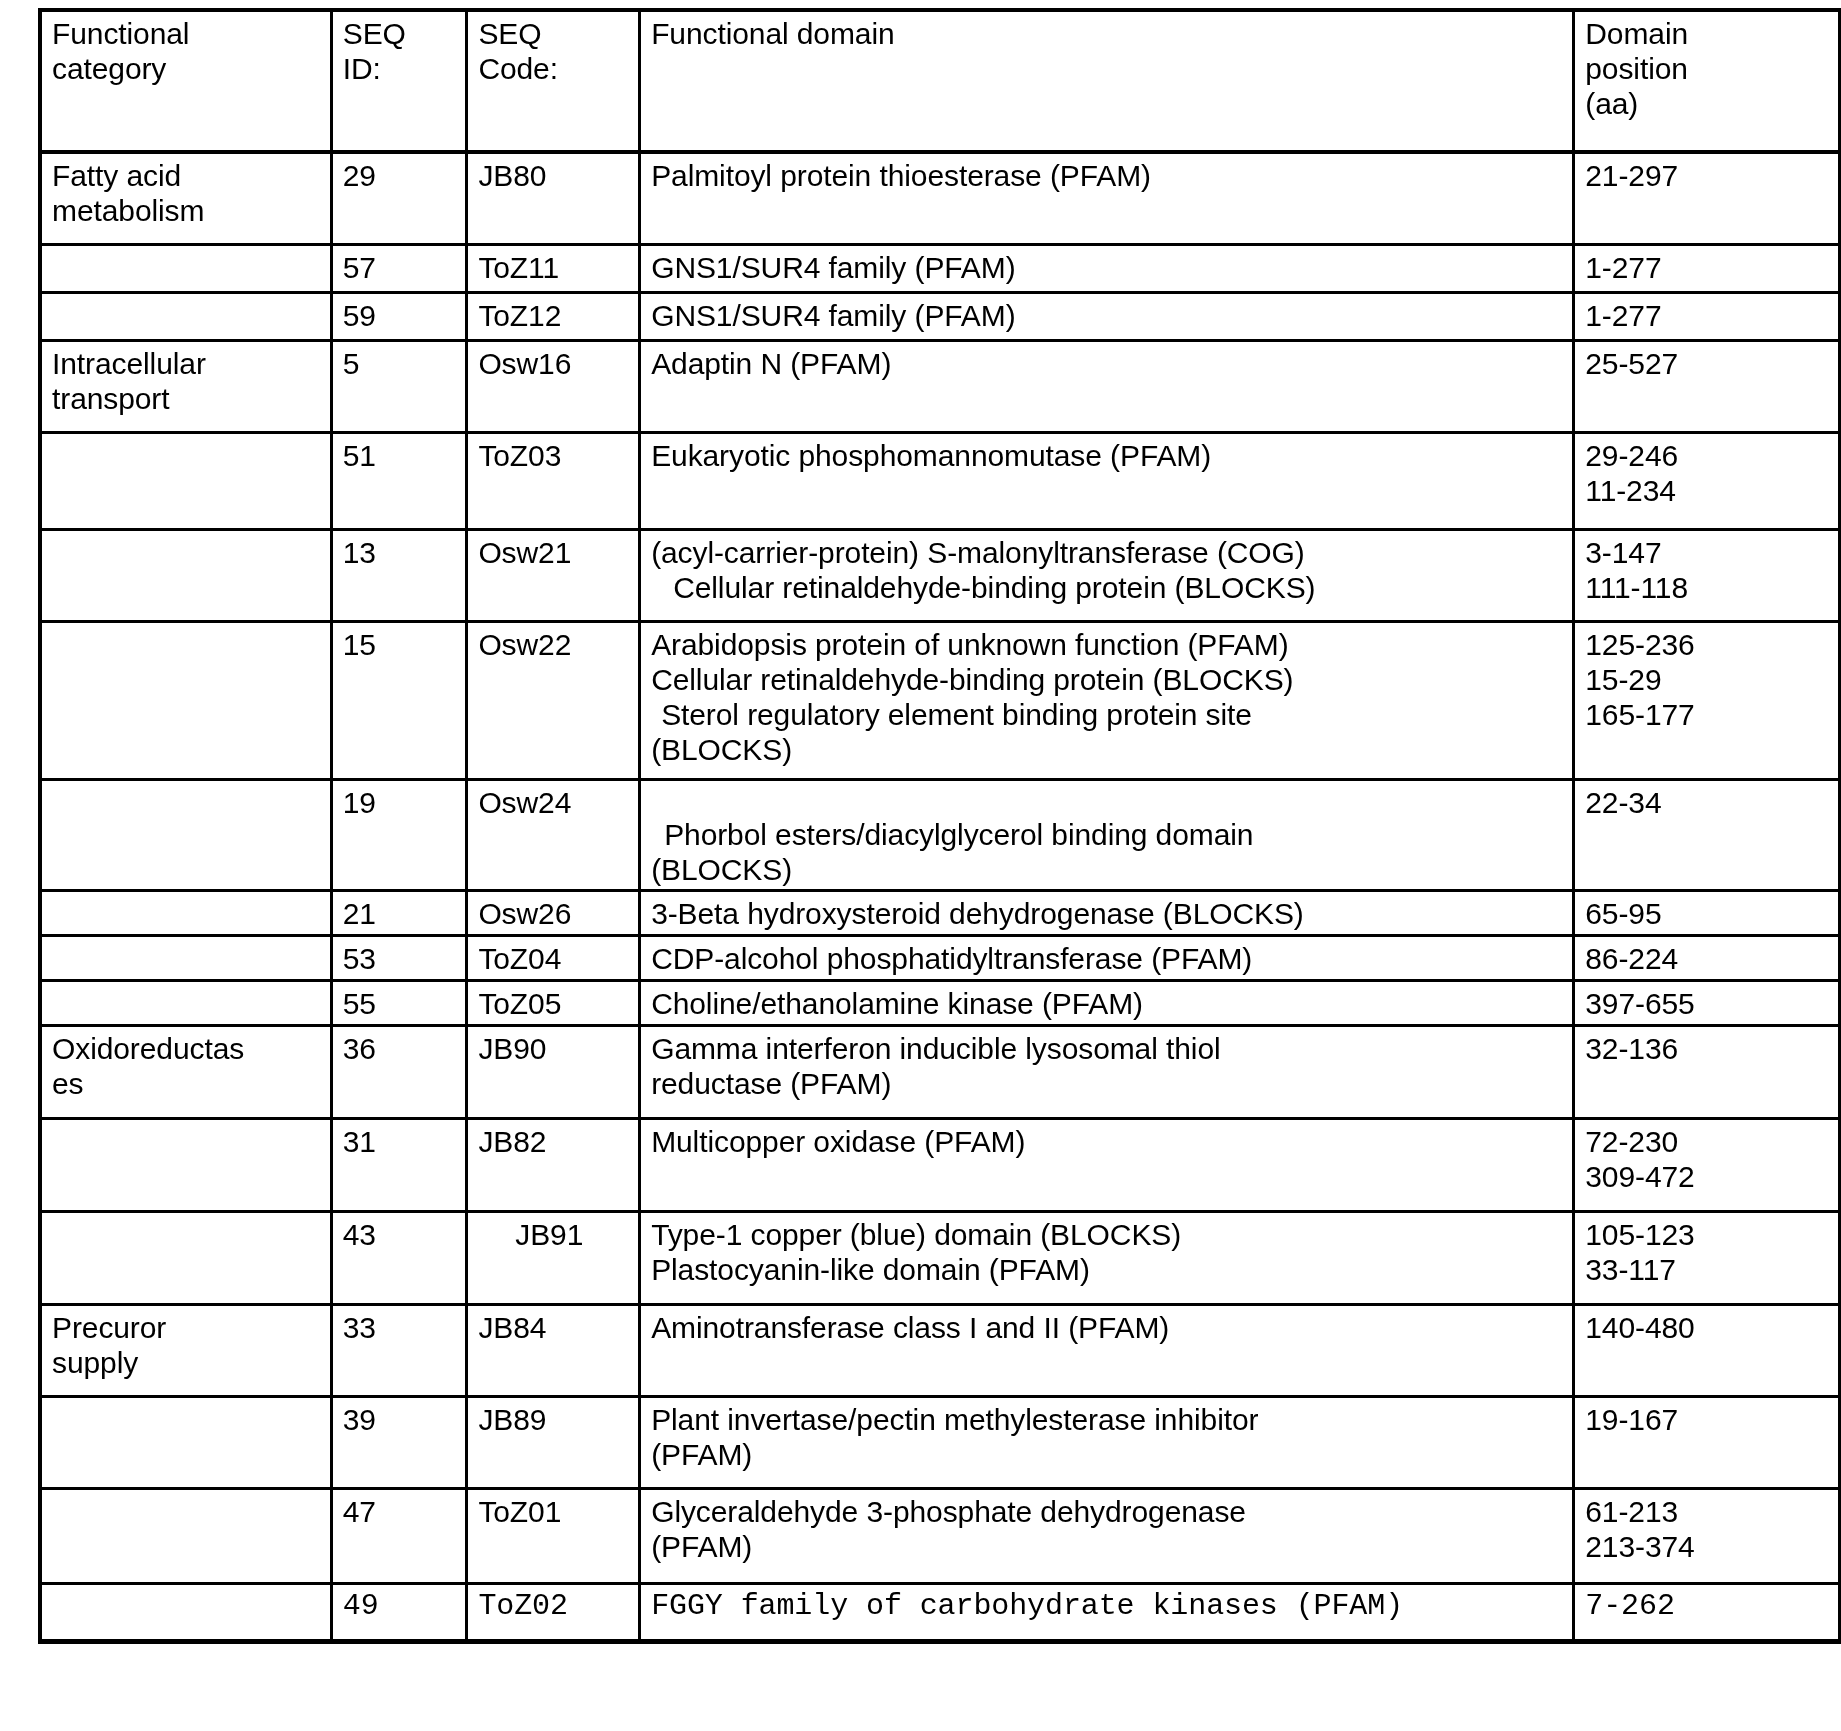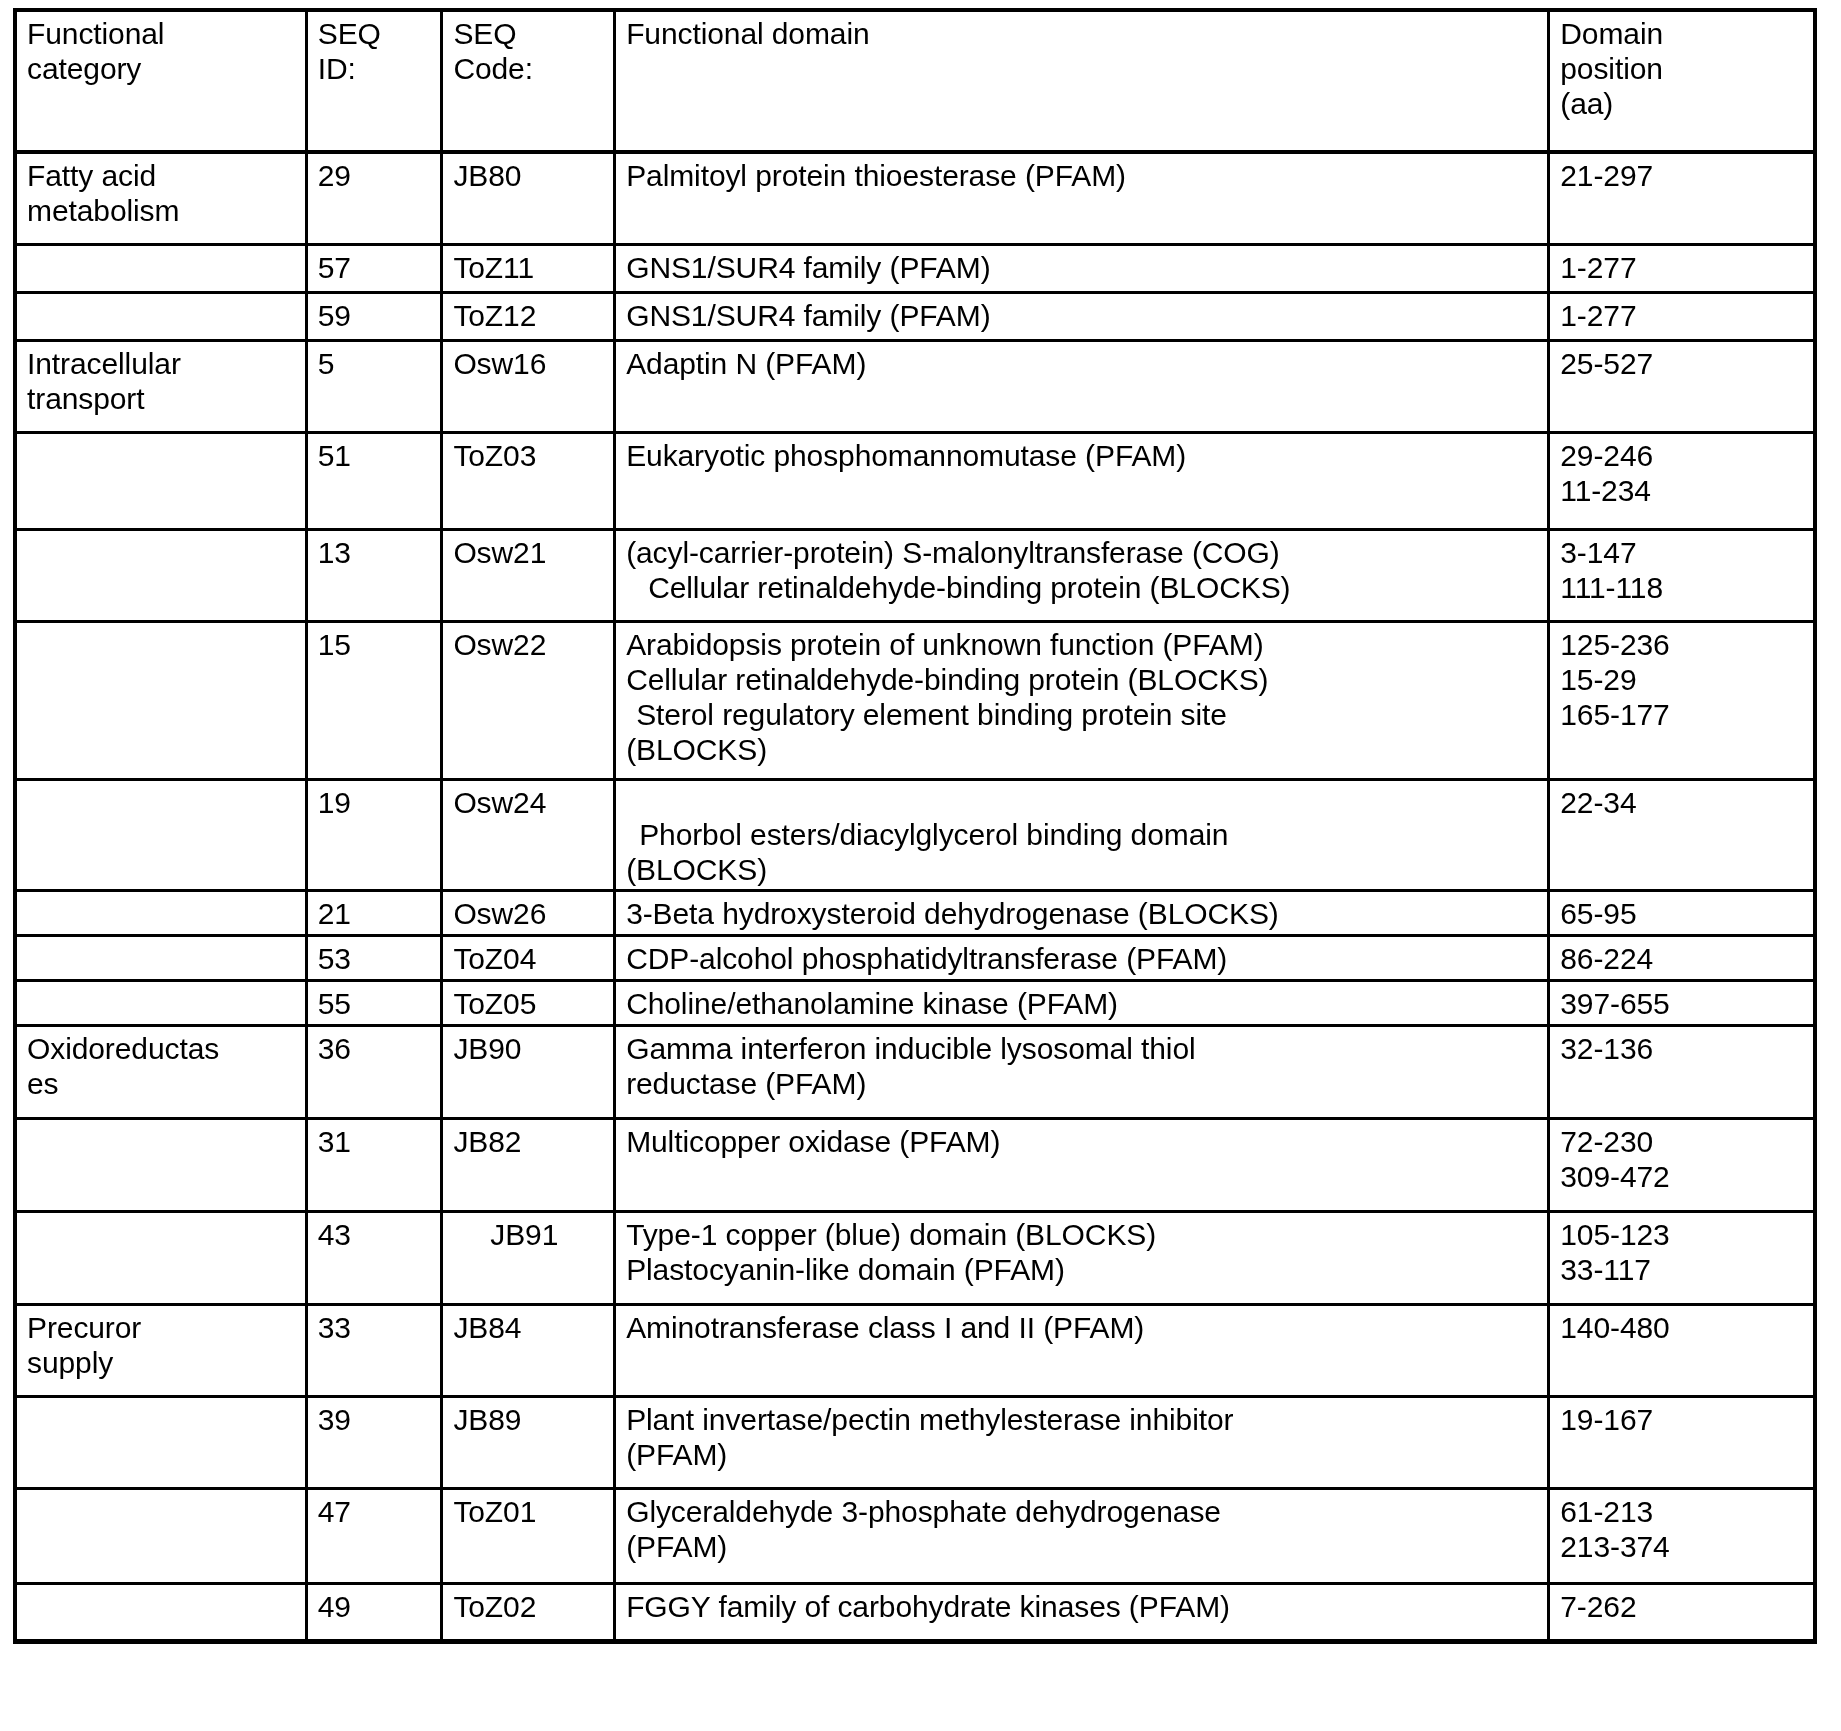--- a/index.html
+++ b/index.html
@@ -12,21 +12,21 @@
     height: 1731px;
     font-family: "Liberation Sans", sans-serif;
     color: #000000;
     overflow: hidden;
   }
   #page {
     position: relative;
     width: 1841px;
     height: 1731px;
     box-sizing: border-box;
-    padding: 8px 8px 0 13px;
+    padding: 8px 8px 0 38px;
   }
   table.doc-table {
     border-collapse: collapse;
     width: 1804px;
     table-layout: fixed;
     border-top: 4px solid #000;
     border-left: 4px solid #000;
     border-right: 4px solid #000;
     border-bottom: 5px solid #000;
   }
@@ -40,20 +40,21 @@
     line-height: 1.17;
     font-weight: 400;
     letter-spacing: -0.1px;
   }
   table.doc-table td:last-child,
   table.doc-table th:last-child {
     border-right: none;
   }
   table.doc-table tr:last-child td {
     border-bottom: none;
+    font-family: Liberation Mono, monospace;
   }
   thead th {
     font-weight: bold;
     text-align: left;
     height: 132px;
     border-bottom: 4px solid #000 !important;
   }
   
   col.c1 { width: 290px; }
   col.c2 { width: 135px; }

